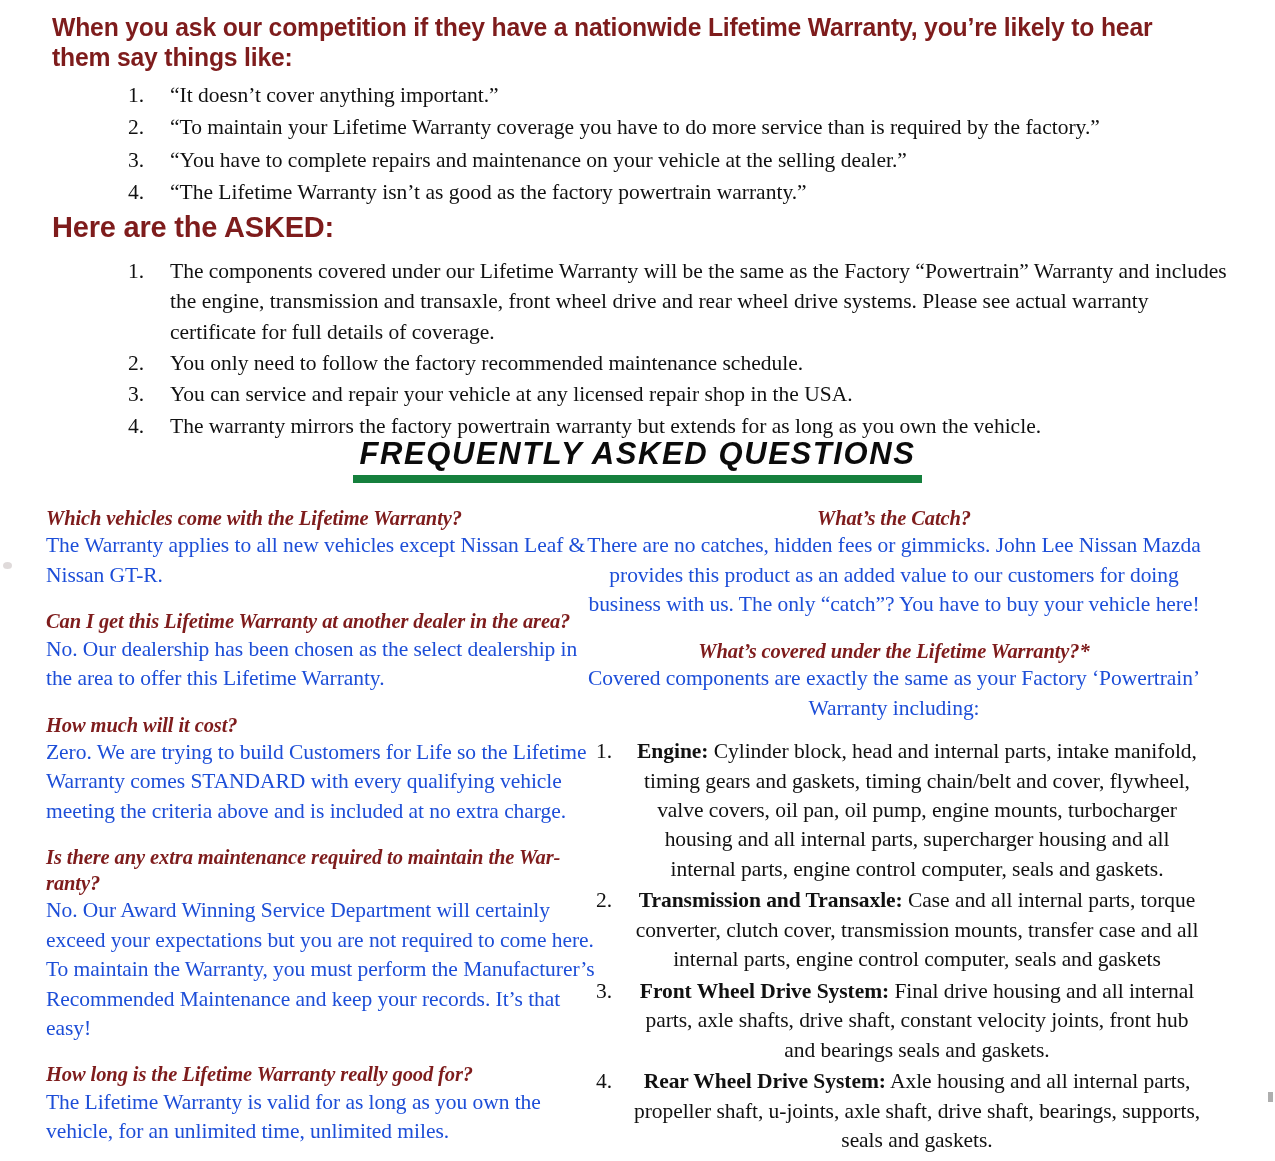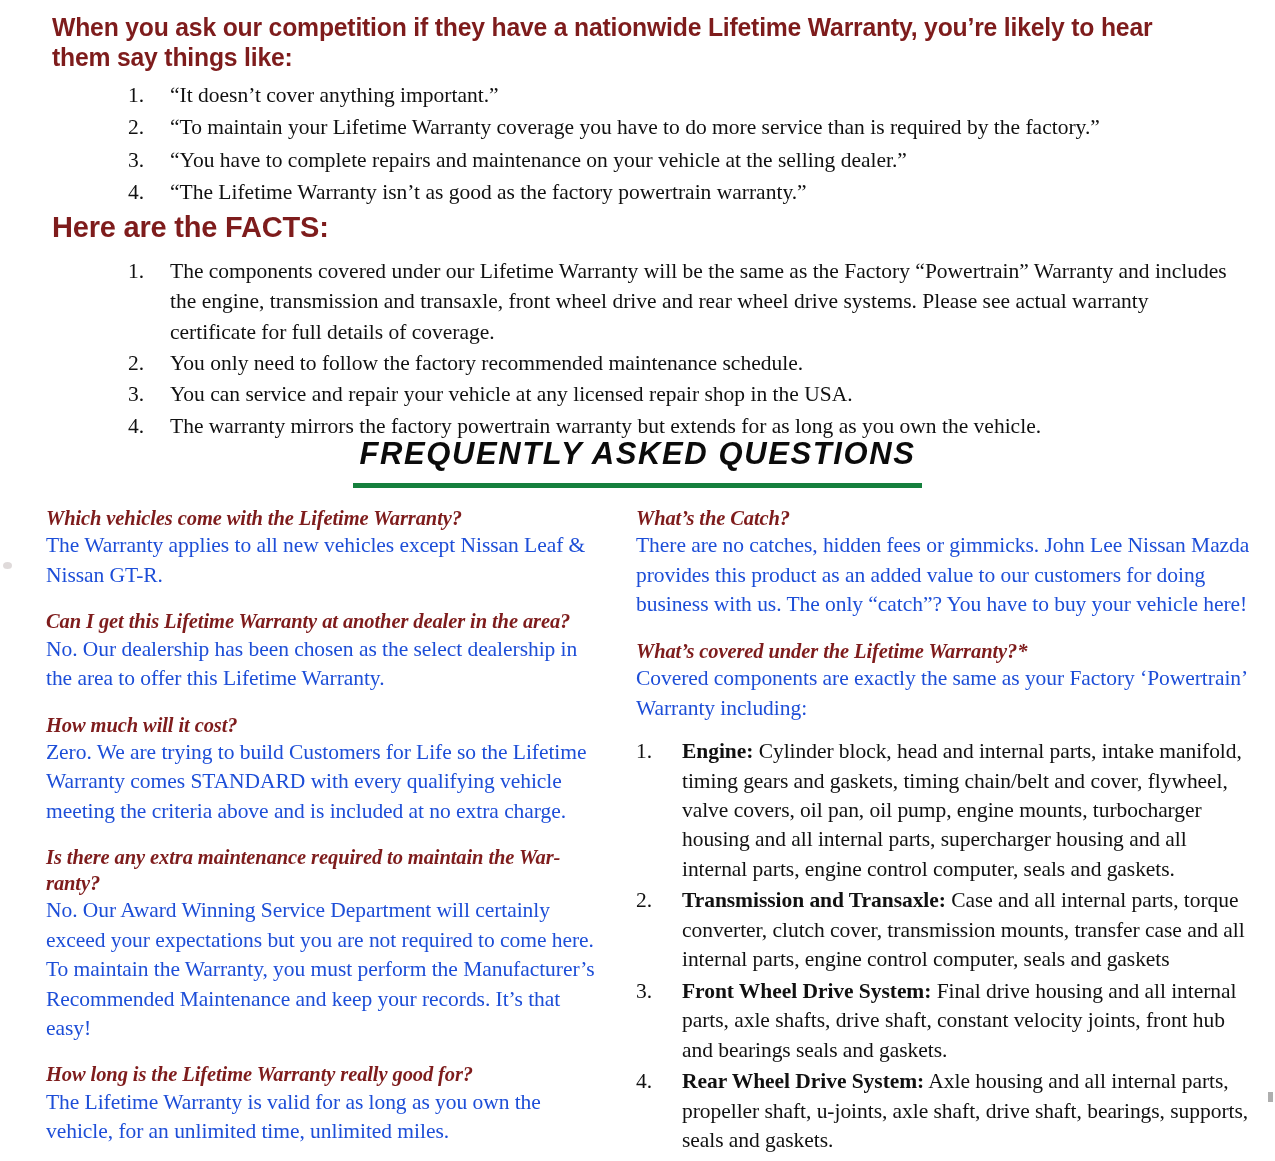--- a/index.html
+++ b/index.html
@@ -105,36 +105,37 @@
     text-align: center;
     font-family: "Liberation Sans", "DejaVu Sans", sans-serif;
     font-weight: bold;
     font-style: italic;
     font-size: 31px;
     letter-spacing: 1.6px;
     color: #0b0b0b;
   }
   #faq-title .inner {
     display: inline-block;
-    border-bottom: 5px solid #15803d;
-    padding: 0 6px 11px 6px;
+    border-bottom: 8px solid #15803d;
+    padding: 0 6px 3px 6px;
   }
 
   
   .col {
     position: absolute;
     top: 506px;
   }
   #col-left {
     left: 46px;
     width: 556px;
   }
   #col-right {
-    left: 636px;
+    left: 587px;
     width: 614px;
+    text-align: center;
   }
 
   .qa {
     margin-bottom: 19px;
   }
   .qa .q {
     color: #7e1c1c;
     font-weight: bold;
     font-size: 20.5px;
     line-height: 1.24;
@@ -213,21 +214,21 @@
     <li>
       <span class="num">3.</span>
       <span>“You have to complete repairs and maintenance on your vehicle at the selling dealer.”</span>
     </li>
     <li>
       <span class="num">4.</span>
       <span>“The Lifetime Warranty isn’t as good as the factory powertrain warranty.”</span>
     </li>
   </ol>
 
-  <div id="facts-heading" class="hdr-red">Here are the FACTS:</div>
+  <div id="facts-heading" class="hdr-red">Here are the ASKED:</div>
 
   <ol id="facts-list" class="doc-list">
     <li class="wrap">
       <span class="num">1.</span>
       <span>The components covered under our Lifetime Warranty  will be the same as the Factory “Powertrain” Warranty and includes the engine, transmission and transaxle, front wheel drive and rear wheel drive systems. Please see actual warranty certificate for full details of coverage.</span>
     </li>
     <li>
       <span class="num">2.</span>
       <span>You only need to follow the factory recommended maintenance schedule.</span>
     </li>

